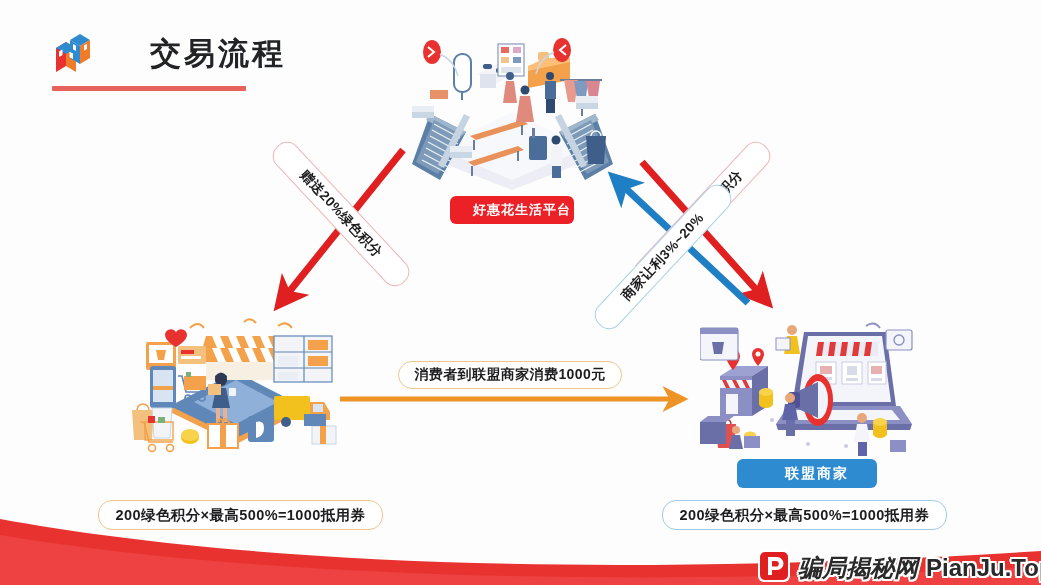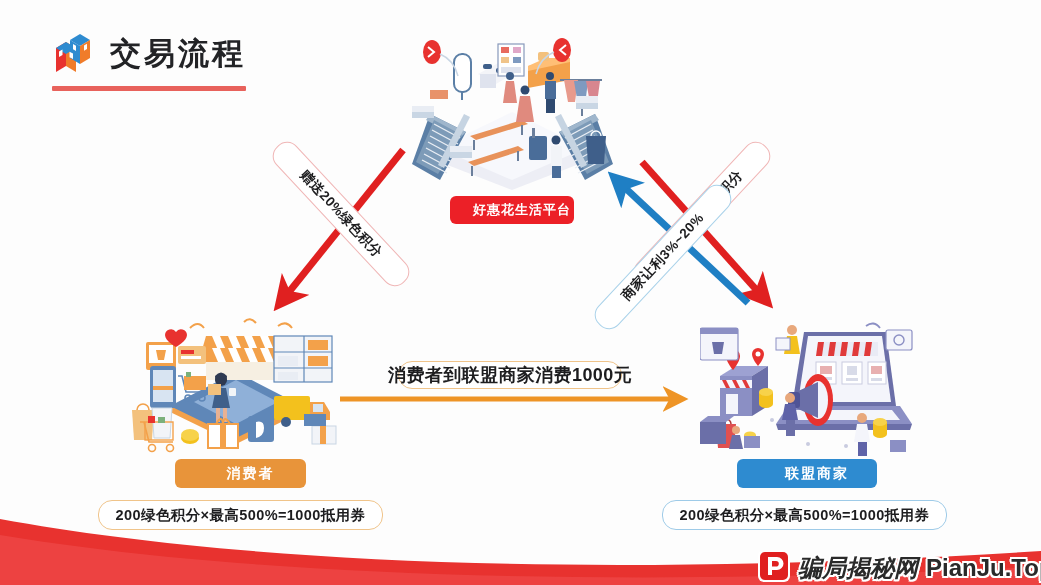--- a/index.html
+++ b/index.html
@@ -10,21 +10,21 @@
     overflow: hidden;
   }
   #slide {
     position: relative;
     width: 1041px; height: 585px;
     background: #fdfdfd;
     overflow: hidden;
   }
 
   
-  #header { position: absolute; left: 52px; top: 32px; display: flex; align-items: center; }
+  #header { position: absolute; left: 52px; top: 32px; display: flex; align-items: center; gap: 40px; }
   #logo { width: 44px; height: 44px; position: relative; margin-right: 14px; }
   #title-text {
     font-size: 31px; font-weight: bold; color: #222326;
     letter-spacing: 3px; line-height: 44px;
   }
   #title-underline {
     position: absolute; left: 52px; top: 86px;
     width: 194px; height: 5px; background: #e8625c; border-radius: 1px;
   }
 
@@ -35,21 +35,21 @@
     border-radius: 6px; white-space: nowrap; padding-left: 20px;
   }
   #platform-badge { left: 450px; top: 196px; width: 124px; height: 28px; background: #ec2027; font-size: 13px; letter-spacing: 1px; }
   #consumer-badge { left: 175px; top: 459px; width: 131px; height: 29px; background: #e8943a; }
   #merchant-badge { left: 737px; top: 459px; width: 140px; height: 29px; background: #2e8bd0; }
 
   
   .note-box {
     position: absolute; display: flex; align-items: center; justify-content: center;
     background: #ffffff; border-radius: 14px;
-    font-size: 18px; font-weight: bold; color: #1d1d1f;
+    font-size: 14px; font-weight: bold; color: #1d1d1f;
     white-space: nowrap; letter-spacing: .4px;
   }
   #center-note { left: 398px; top: 361px; width: 224px; height: 28px; border: 1.4px solid #f0c48a; }
   #consumer-note { left: 98px; top: 500px; width: 285px; height: 30px; border: 1.4px solid #f0c48a; font-size: 14.5px; }
   #merchant-note { left: 662px; top: 500px; width: 285px; height: 30px; border: 1.4px solid #9ecbe8; font-size: 14.5px; }
 
   
   .rot-label {
     position: absolute; display: flex; align-items: center; justify-content: center;
     background: #ffffff; border-radius: 13px;
@@ -458,21 +458,20 @@
       <rect x="190" y="118" width="16" height="12" fill="#8b8fc4"></rect>
 
       <circle cx="72" cy="98" r="2" fill="#c9cce0"></circle>
       <circle cx="108" cy="122" r="2" fill="#c9cce0"></circle>
       <circle cx="146" cy="124" r="2" fill="#c9cce0"></circle>
       <path d="M166 4 q8 -6 14 2" fill="none" stroke="#8b8fc4" stroke-width="1.8"></path>
     </svg>
   </div>
 
   <div class="node-badge" id="platform-badge">好惠花生活平台</div>
-  <div class="node-badge" id="consumer-badge">消费者</div>
   <div class="node-badge" id="merchant-badge">联盟商家</div>
 
   <div class="rot-label" id="label-left">赠送20%绿色积分</div>
   <div class="rot-label" id="label-right-red">赠送20%绿色积分</div>
   <div class="rot-label" id="label-right-blue">商家让利3%~20%</div>
 
   <div class="note-box" id="center-note">消费者到联盟商家消费1000元</div>
   <div class="note-box" id="consumer-note">200绿色积分×最高500%=1000抵用券</div>
   <div class="note-box" id="merchant-note">200绿色积分×最高500%=1000抵用券</div>
 

